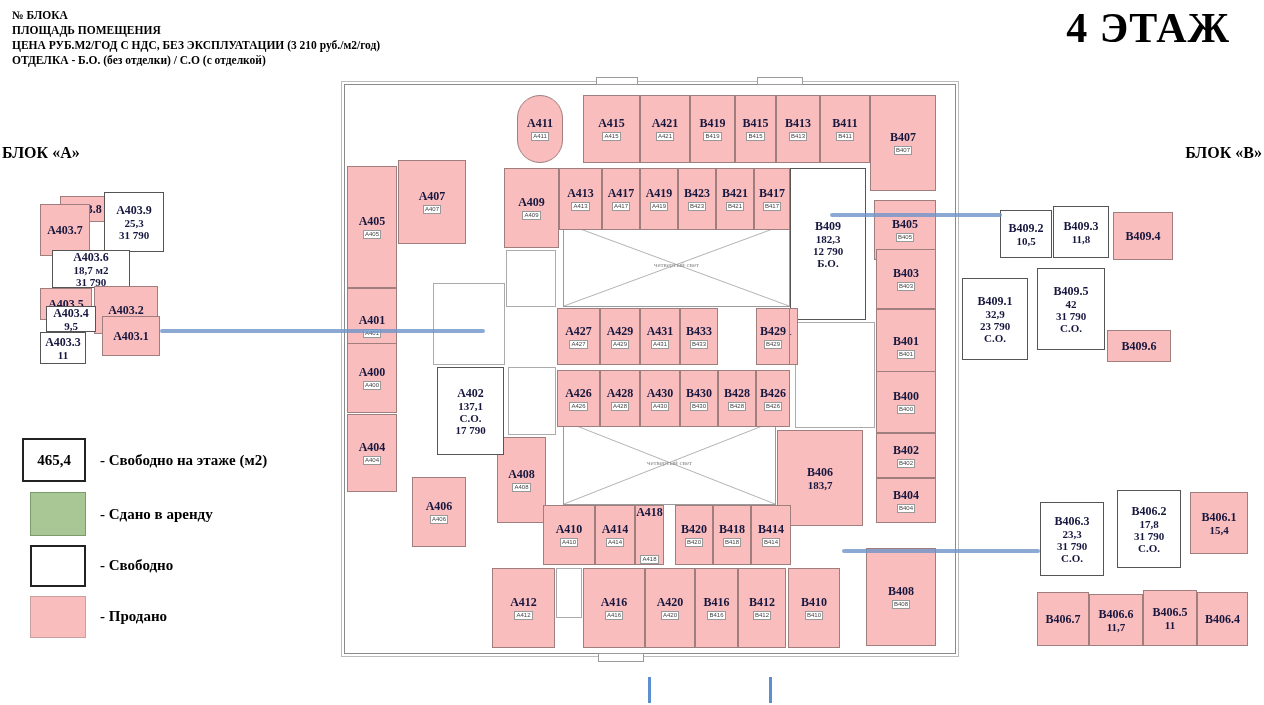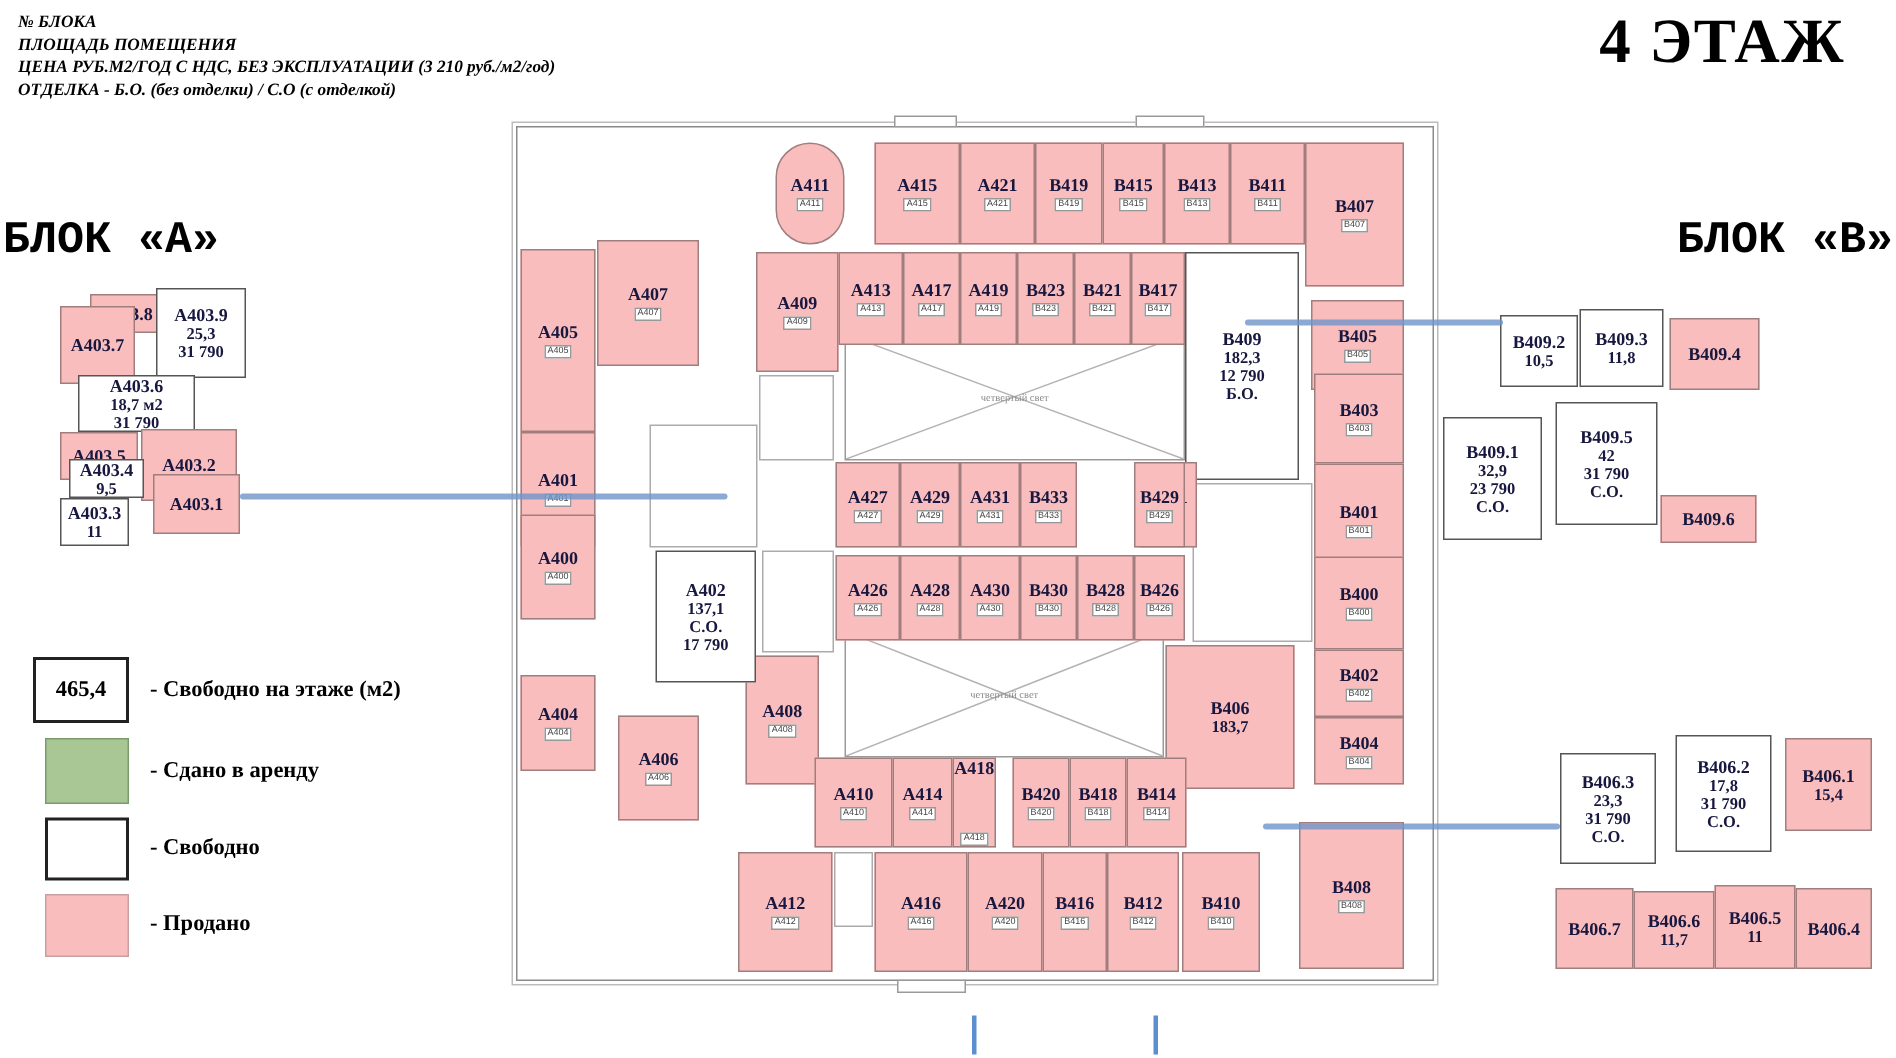--- a/index.html
+++ b/index.html
@@ -1,22 +1,22 @@
 <!DOCTYPE html>
 <html style="--sold: #f9bdbd; --rented: #a9c795; --free: #ffffff; --wall: #8a8a8a; --callout: #6f94c9; --label: #17173f;"><head>
 <meta charset="utf-8">
 <style>
   * { margin:0; padding:0; box-sizing:border-box; }
   html,body { background:#fff; }
   body { font-family:"Liberation Serif", serif; color:#000; }
   #stage { position:relative; width:1264px; height:705px; background:#fff; overflow:hidden; }
 
-  .hdr { position:absolute; left:12px; top:8px; font-size:11.5px; line-height:15px; font-weight:bold;font-style:italic; }
+  .hdr { position:absolute; left:12px; top:8px; font-size:11.5px; line-height:15px; font-weight:bold; }
   #floor-title { position:absolute; right:34px; top:4px; font-size:42px; font-weight:bold; letter-spacing:1px; }
-  .block-title { position:absolute; top:144px; font-size:30px; font-weight:bold;font-family:Liberation Mono, monospace; }
+  .block-title { position:absolute; top:144px; font-size:16px; font-weight:bold; }
   #block-a { left:2px; }
   #block-b { right:2px; }
 
   
   .lg-box { position:absolute; }
   #legend-sample { left:22px; top:438px; width:64px; height:44px; border:2px solid #222; background:#fff;
                    display:flex; align-items:center; justify-content:center; font-weight:bold; font-size:15px; }
   #legend-green { left:30px; top:492px; width:56px; height:44px; background:var(--rented); border:1px solid #7c9b6d; }
   #legend-white { left:30px; top:545px; width:56px; height:42px; background:#fff; border:2px solid #222; }
   #legend-pink  { left:30px; top:596px; width:56px; height:42px; background:var(--sold); border:1px solid #c9a0a0; }
@@ -182,21 +182,21 @@
         <div class="rtag">A405</div>
       </div>
       <div class="room sold" style="left: 347px; top: 288px; width: 50px; height: 76px;">
         <div class="rl main">A401</div>
         <div class="rtag">A401</div>
       </div>
       <div class="room sold" style="left: 347px; top: 343px; width: 50px; height: 70px;">
         <div class="rl main">A400</div>
         <div class="rtag">A400</div>
       </div>
-      <div class="room sold" style="left: 347px; top: 450px; width: 50px; height: 64px;">
+      <div class="room sold" style="left: 347px; top: 414px; width: 50px; height: 78px;">
         <div class="rl main">A404</div>
         <div class="rtag">A404</div>
       </div>
       <div class="room sold" style="left: 412px; top: 477px; width: 54px; height: 70px;">
         <div class="rl main">A406</div>
         <div class="rtag">A406</div>
       </div>
       <div class="room sold" style="left: 497px; top: 437px; width: 49px; height: 86px;">
         <div class="rl main">A408</div>
         <div class="rtag">A408</div>

